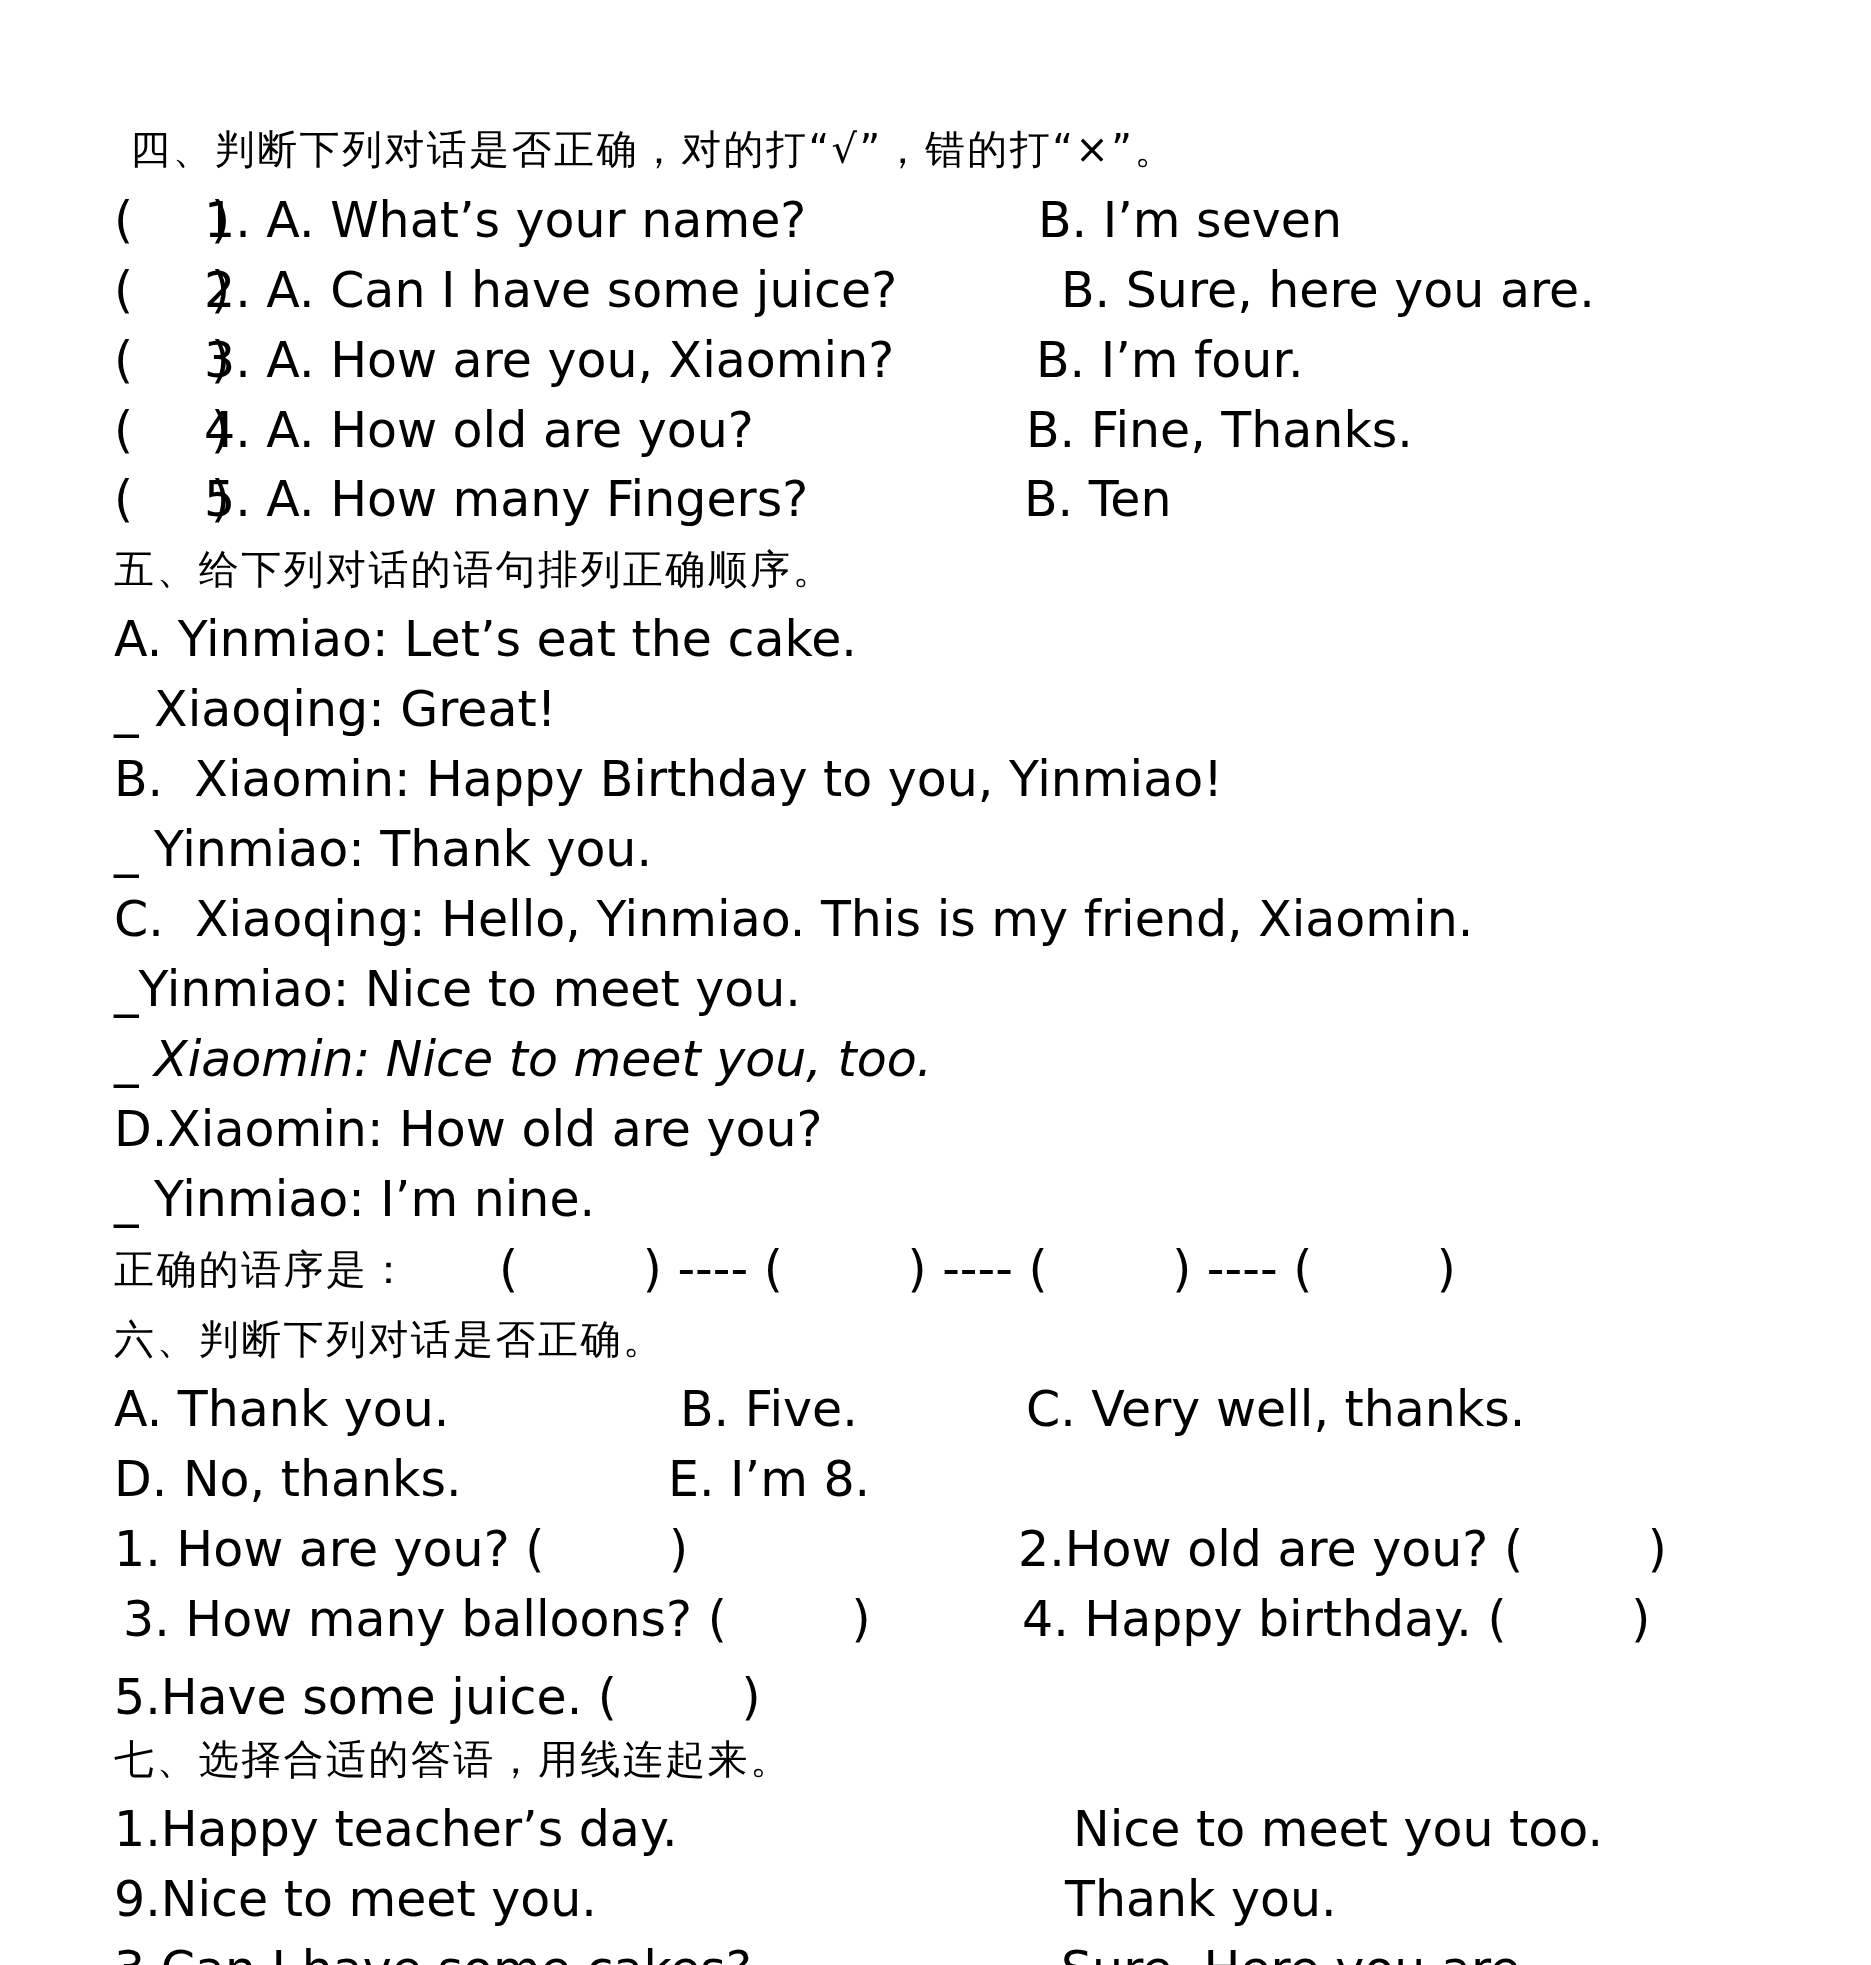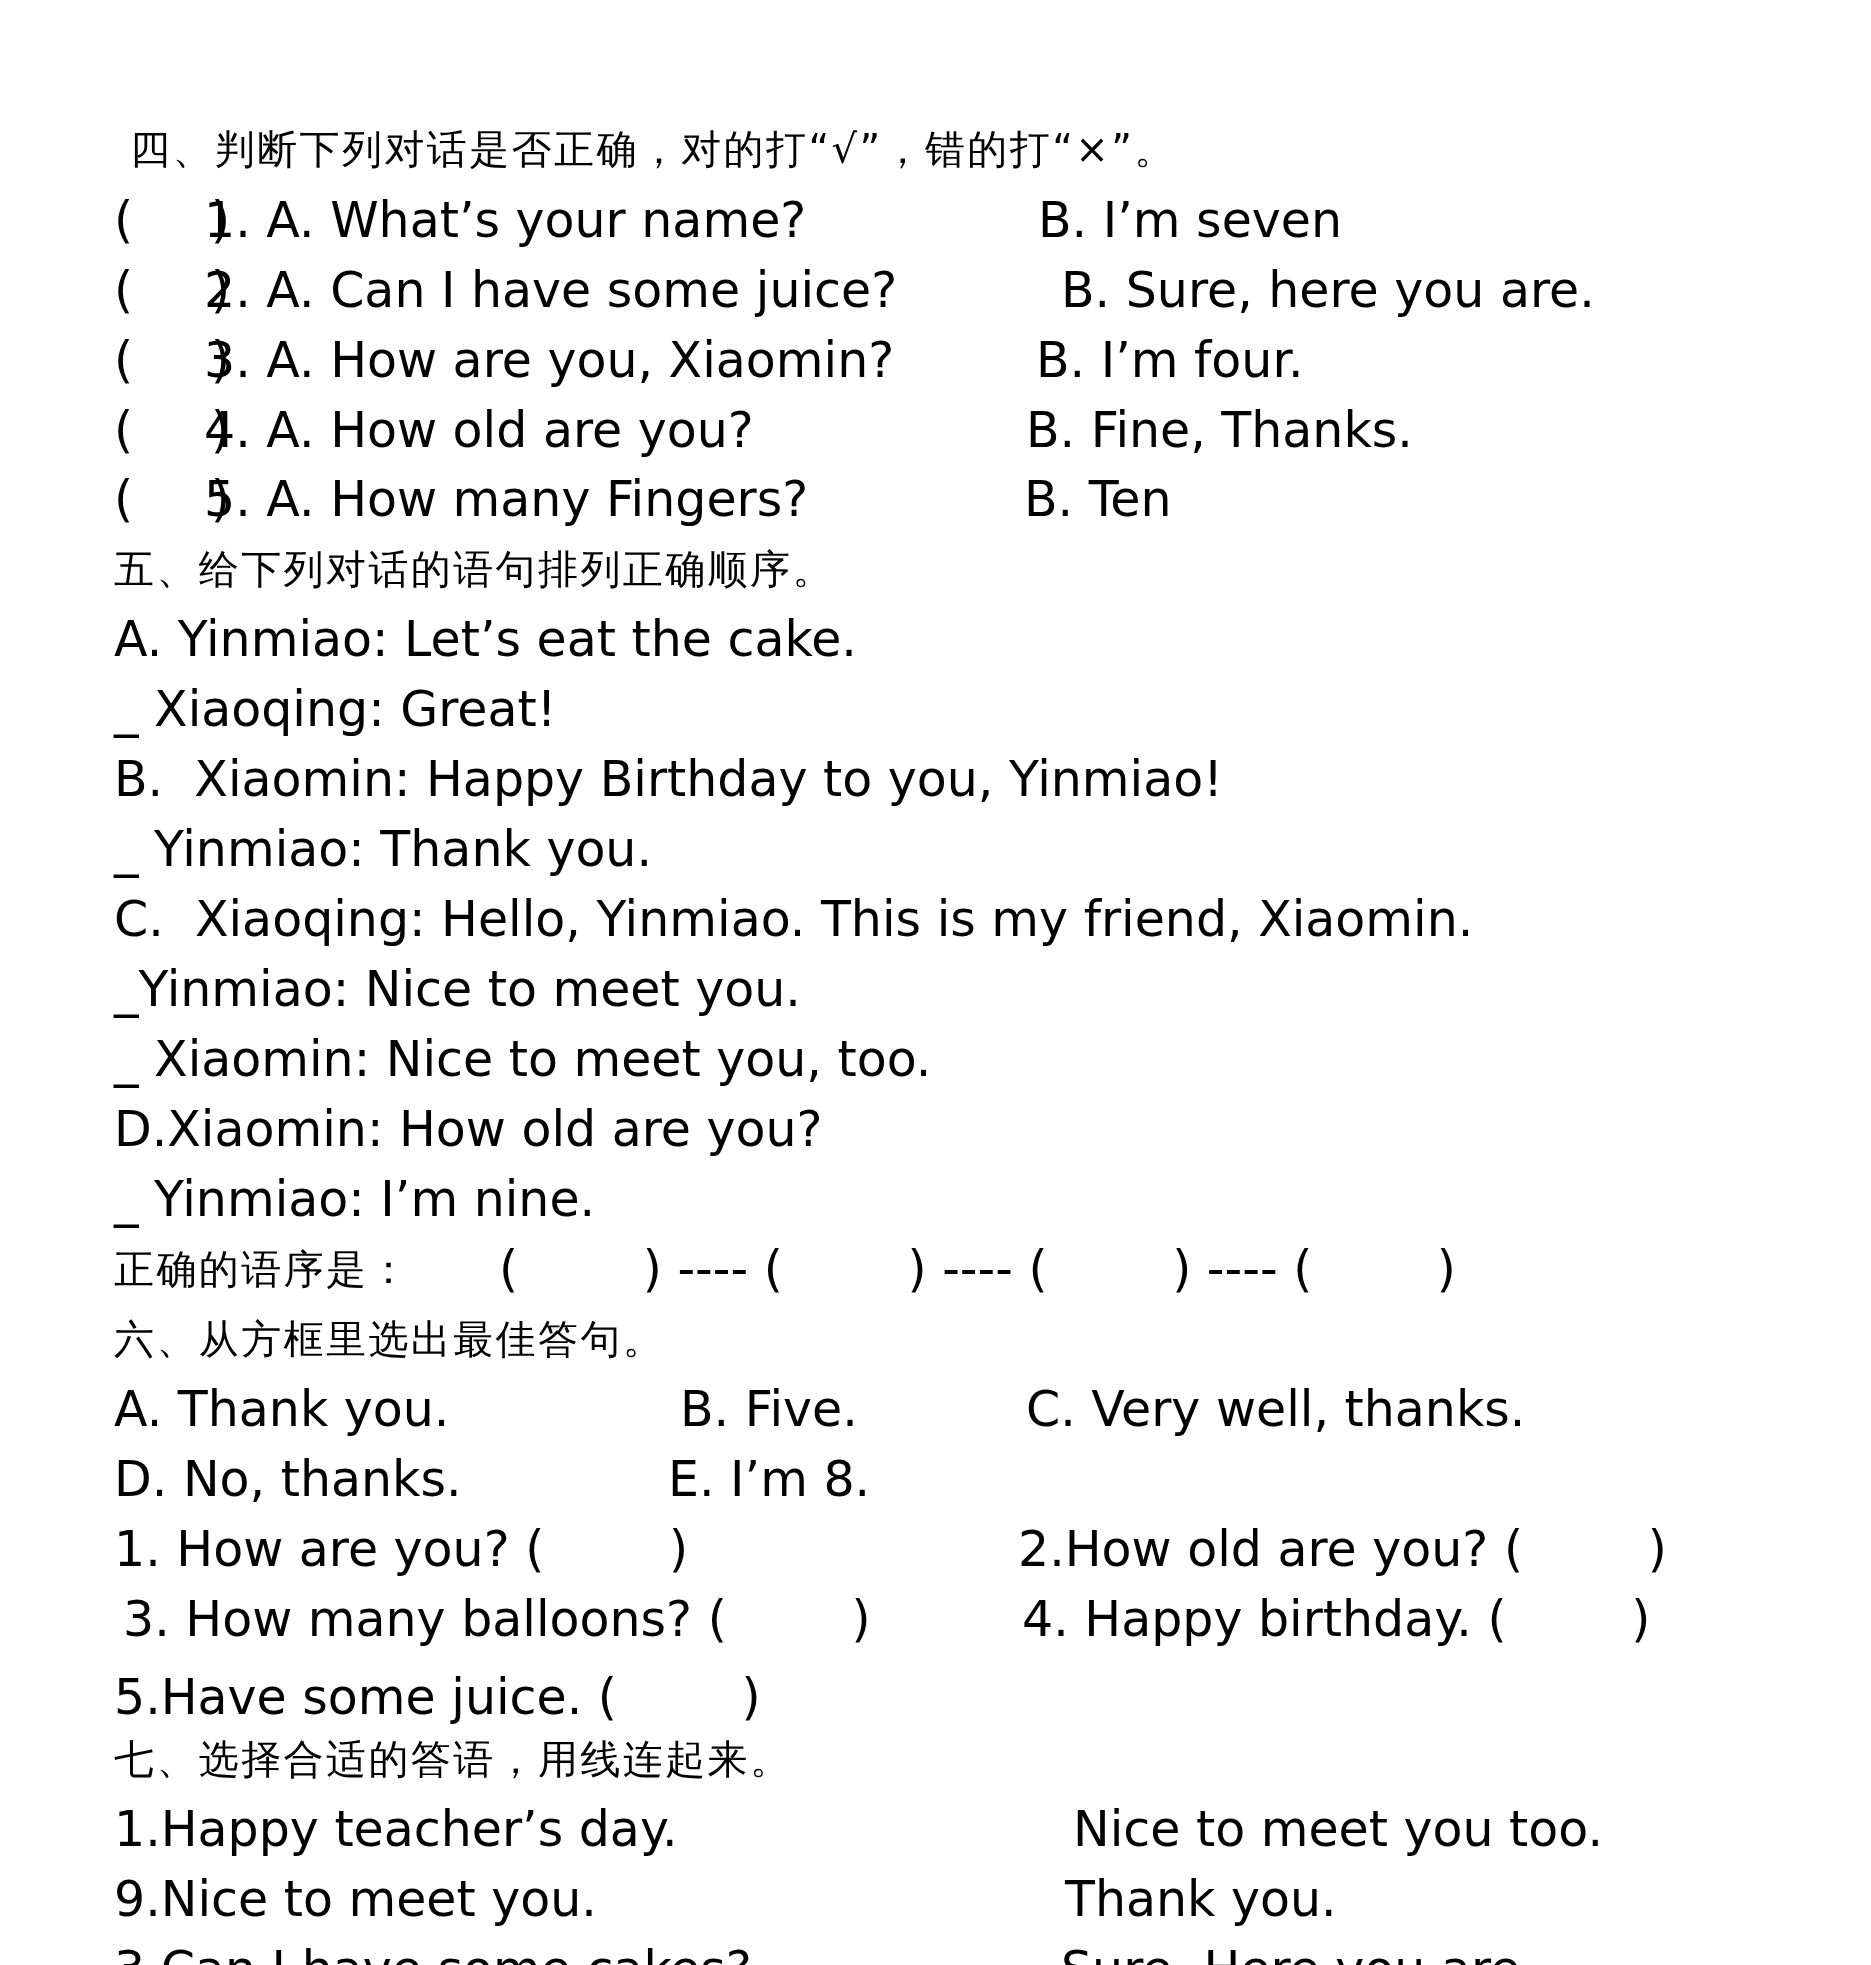--- a/index.html
+++ b/index.html
@@ -73,30 +73,30 @@
     <span class="col" style="left:910px;">B. Ten</span>
   </div>
 
   <div class="line heading" style="top:538px;">五、给下列对话的语句排列正确顺序。</div>
   <div class="line" style="top:608px;">A. Yinmiao: Let’s eat the cake.</div>
   <div class="line" style="top:678px;">_ Xiaoqing: Great!</div>
   <div class="line" style="top:748px;">B.  Xiaomin: Happy Birthday to you, Yinmiao!</div>
   <div class="line" style="top:818px;">_ Yinmiao: Thank you.</div>
   <div class="line" style="top:888px;">C.  Xiaoqing: Hello, Yinmiao. This is my friend, Xiaomin.</div>
   <div class="line" style="top:958px;">_Yinmiao: Nice to meet you.</div>
-  <div class="line" style="top:1028px;">_ Xiaomin: Nice to meet you, too.</div>
+  <div class="line" style="top:1028px;font-style:italic;">_ Xiaomin: Nice to meet you, too.</div>
   <div class="line" style="top:1098px;">D.Xiaomin: How old are you?</div>
   <div class="line" style="top:1168px;">_ Yinmiao: I’m nine.</div>
 
   <div class="line" style="top:1238px;">
     <span class="col heading" style="left:0;">正确的语序是：</span>
     <span class="col" style="left:385px;">(        ) ---- (        ) ---- (        ) ---- (        )</span>
   </div>
 
-  <div class="line heading" style="top:1308px;">六、从方框里选出最佳答句。</div>
+  <div class="line heading" style="top:1308px;">六、判断下列对话是否正确。</div>
   <div class="line" style="top:1378px;">
     <span class="col" style="left:0;">A. Thank you.</span>
     <span class="col" style="left:566px;">B. Five.</span>
     <span class="col" style="left:912px;">C. Very well, thanks.</span>
   </div>
   <div class="line" style="top:1448px;">
     <span class="col" style="left:0;">D. No, thanks.</span>
     <span class="col" style="left:554px;">E. I’m 8.</span>
   </div>
   <div class="line" style="top:1518px;">

